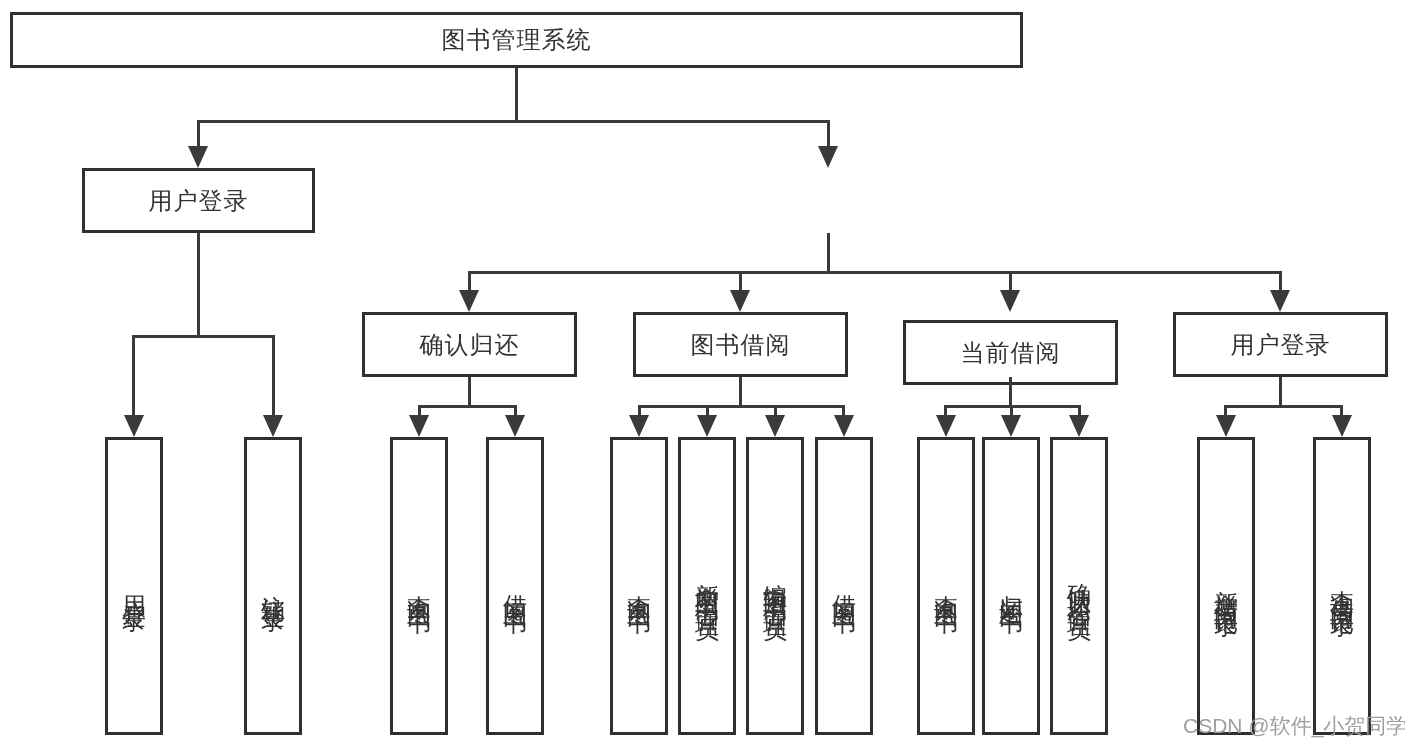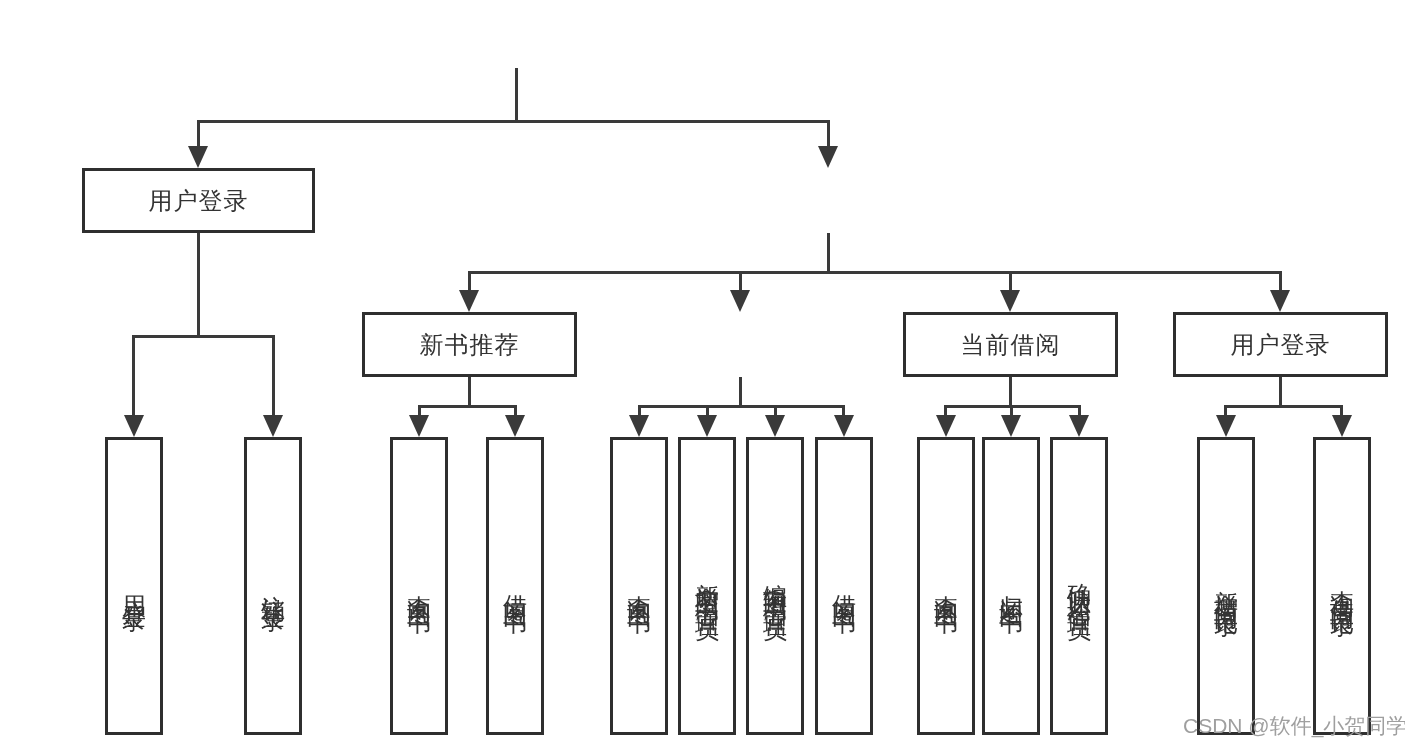--- a/index.html
+++ b/index.html
@@ -57,20 +57,23 @@
     color: var(--watermark);
     white-space: nowrap;
     z-index: 5;
   }
 </style>
 </head>
 <body>
 
 <div class="canvas">
 
+  <div class="box" style="left:10px;top:12px;width:1013px;height:56px">
+    <span class="hlabel">图书管理系统</span>
+  </div>
 
   <div class="line" style="left:515px;top:68px;width:3px;height:54px"></div>
   <div class="line" style="left:197px;top:120px;width:633px;height:3px"></div>
   <div class="line" style="left:197px;top:122px;width:3px;height:26px"></div>
   <div class="arrow" style="left:188px;top:146px"></div>
   <div class="line" style="left:827px;top:122px;width:3px;height:26px"></div>
   <div class="arrow" style="left:818px;top:146px"></div>
 
   <div class="box" style="left:82px;top:168px;width:233px;height:65px">
     <span class="hlabel">用户登录</span>
@@ -88,23 +91,26 @@
   <div class="line" style="left:468px;top:273px;width:3px;height:19px"></div>
   <div class="arrow" style="left:459px;top:290px"></div>
   <div class="line" style="left:739px;top:273px;width:3px;height:19px"></div>
   <div class="arrow" style="left:730px;top:290px"></div>
   <div class="line" style="left:1009px;top:273px;width:3px;height:19px"></div>
   <div class="arrow" style="left:1000px;top:290px"></div>
   <div class="line" style="left:1279px;top:273px;width:3px;height:19px"></div>
   <div class="arrow" style="left:1270px;top:290px"></div>
 
   <div class="box" style="left:362px;top:312px;width:215px;height:65px">
-    <span class="hlabel">新书推荐</span>
+    <span class="hlabel">确认归还</span>
   </div>
-  <div class="box" style="left:903px;top:312px;width:215px;height:65px">
+  <div class="box" style="left:633px;top:312px;width:215px;height:65px">
+    <span class="hlabel">图书借阅</span>
+  </div>
+  <div class="box" style="left:903px;top:320px;width:215px;height:65px">
     <span class="hlabel">当前借阅</span>
   </div>
   <div class="box" style="left:1173px;top:312px;width:215px;height:65px">
     <span class="hlabel">用户登录</span>
   </div>
 
   <div class="line" style="left:468px;top:377px;width:3px;height:30px"></div>
   <div class="line" style="left:418px;top:405px;width:99px;height:3px"></div>
   <div class="line" style="left:418px;top:407px;width:3px;height:10px"></div>
   <div class="arrow" style="left:409px;top:415px"></div>

